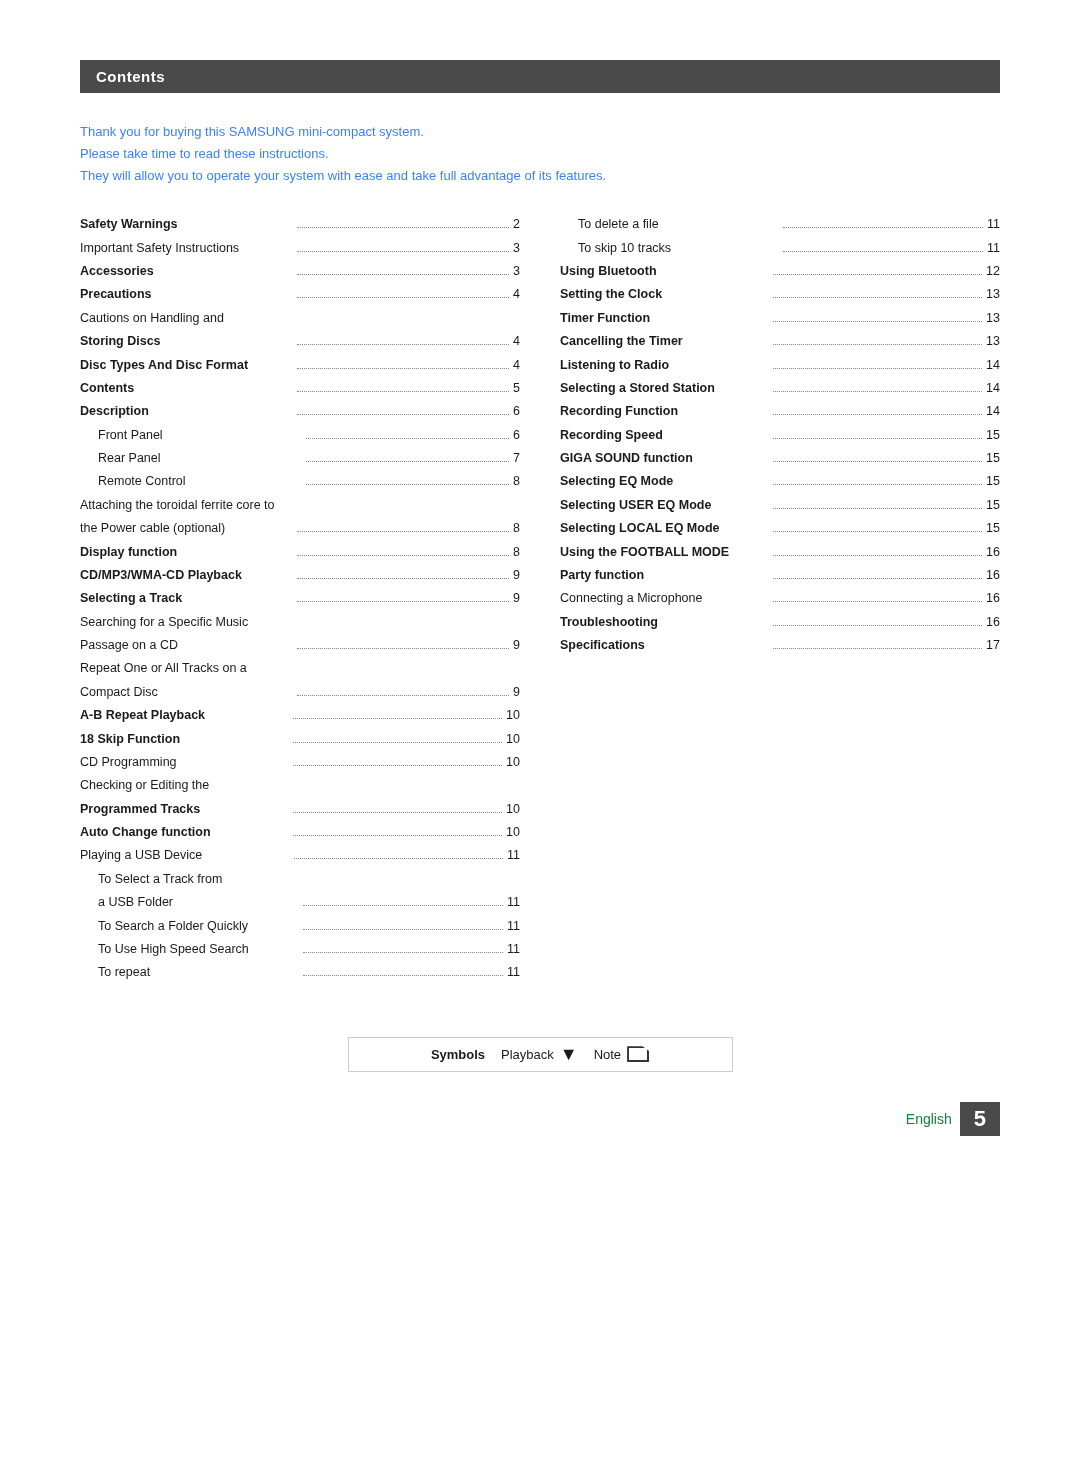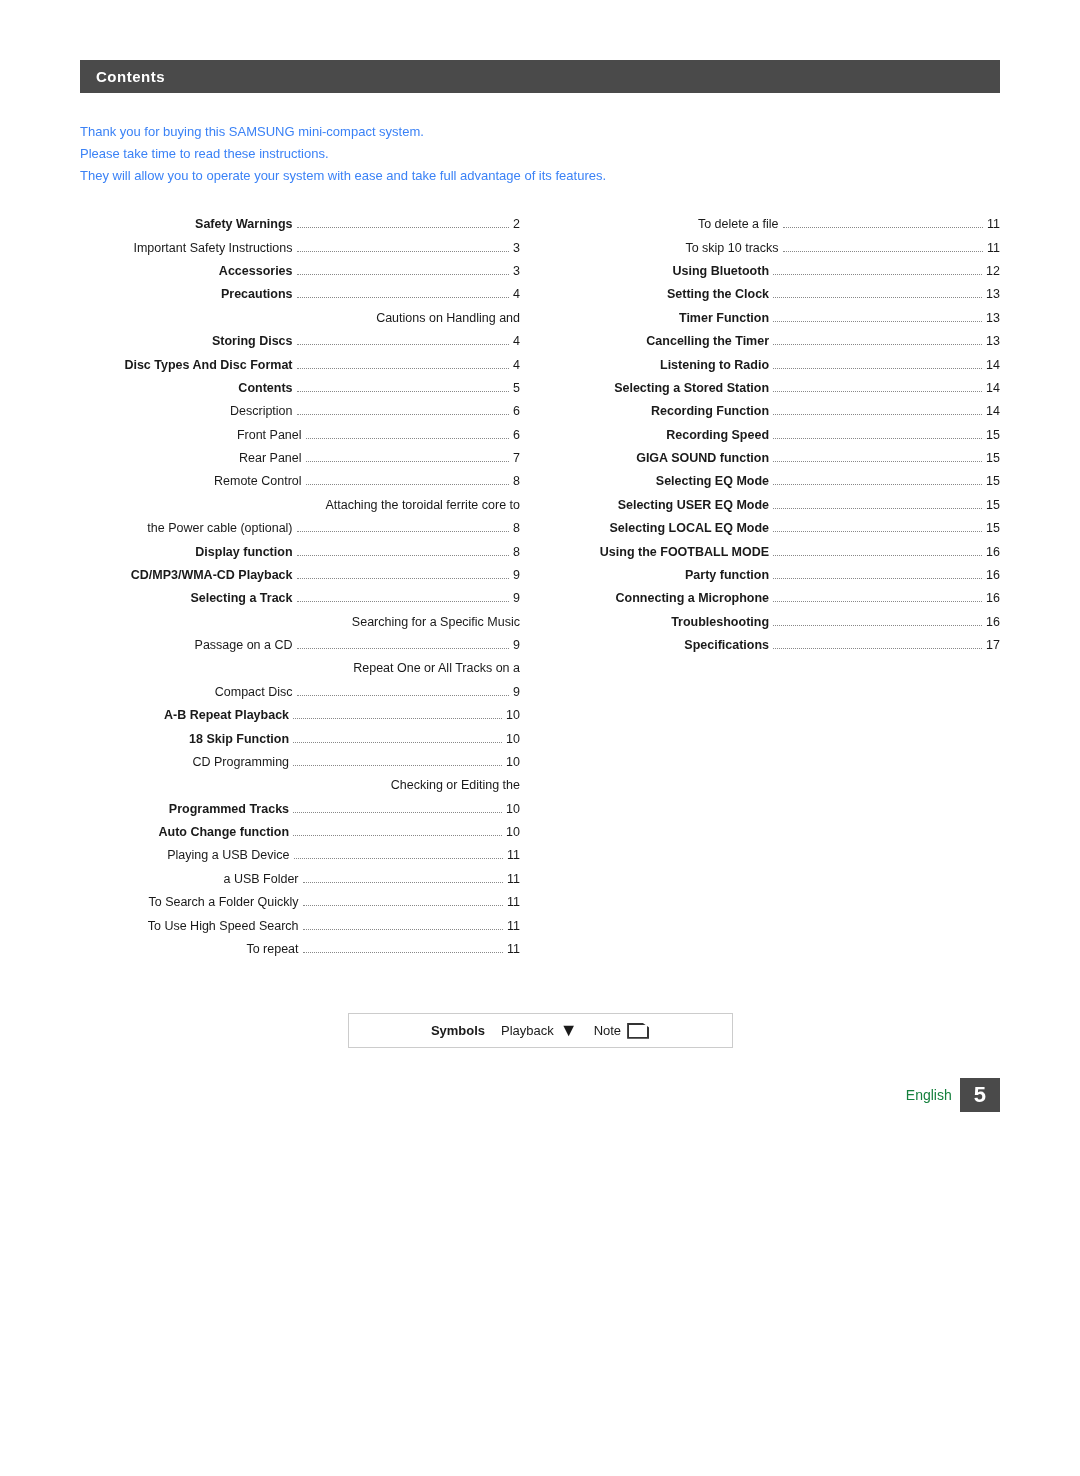--- a/index.html
+++ b/index.html
@@ -53,21 +53,20 @@
       font-weight: bold;
     }
 
     .toc-entry.indented {
       padding-left: 18px;
     }
 
     .toc-label {
       flex: 1;
       white-space: nowrap;
-      text-align: right;
     }
 
     .toc-dots {
       flex: 1;
       border-bottom: 1px dotted #888;
       margin: 0 4px 3px 4px;
       min-width: 20px;
     }
 
     .toc-page {
@@ -169,21 +168,21 @@
         <span class="toc-label" style="font-weight: bold;">Disc Types And Disc Format</span>
         <span class="toc-dots"></span>
         <span class="toc-page">4</span>
       </div>
       <div class="toc-entry bold">
         <span class="toc-label" style="font-weight: bold;">Contents</span>
         <span class="toc-dots"></span>
         <span class="toc-page">5</span>
       </div>
       <div class="toc-entry bold">
-        <span class="toc-label" style="font-weight: normal;">Description</span>
+        <span class="toc-label" style="font-weight: bold;">Description</span>
         <span class="toc-dots"></span>
         <span class="toc-page">6</span>
       </div>
       <div class="toc-entry indented">
         <span class="toc-label">Front Panel</span>
         <span class="toc-dots"></span>
         <span class="toc-page">6</span>
       </div>
       <div class="toc-entry indented">
         <span class="toc-label">Rear Panel</span>
@@ -259,20 +258,23 @@
       </div>
       <div class="toc-entry bold">
         <span class="toc-label" style="font-weight: bold;">Auto Change function</span>
         <span class="toc-dots"></span>
         <span class="toc-page">10</span>
       </div>
       <div class="toc-entry bold">
         <span class="toc-label" style="font-weight: normal;">Playing a USB Device</span>
         <span class="toc-dots"></span>
         <span class="toc-page">11</span>
+      </div>
+      <div class="toc-entry indented">
+        <span class="toc-label">To Select a Track from</span>
       </div>
       <div class="toc-entry indented">
         <span class="toc-label">a USB Folder</span>
         <span class="toc-dots"></span>
         <span class="toc-page">11</span>
       </div>
       <div class="toc-entry indented">
         <span class="toc-label">To Search a Folder Quickly</span>
         <span class="toc-dots"></span>
         <span class="toc-page">11</span>
@@ -363,21 +365,21 @@
         <span class="toc-label" style="font-weight: bold;">Using the FOOTBALL MODE</span>
         <span class="toc-dots"></span>
         <span class="toc-page">16</span>
       </div>
       <div class="toc-entry bold">
         <span class="toc-label" style="font-weight: bold;">Party function</span>
         <span class="toc-dots"></span>
         <span class="toc-page">16</span>
       </div>
       <div class="toc-entry bold">
-        <span class="toc-label" style="font-weight: bold;">Connecting a Microphone</span>
+        <span class="toc-label" style="font-weight: normal;">Connecting a Microphone</span>
         <span class="toc-dots"></span>
         <span class="toc-page">16</span>
       </div>
       <div class="toc-entry bold">
         <span class="toc-label" style="font-weight: bold;">Troubleshooting</span>
         <span class="toc-dots"></span>
         <span class="toc-page">16</span>
       </div>
       <div class="toc-entry bold">
         <span class="toc-label" style="font-weight: bold;">Specifications</span>

